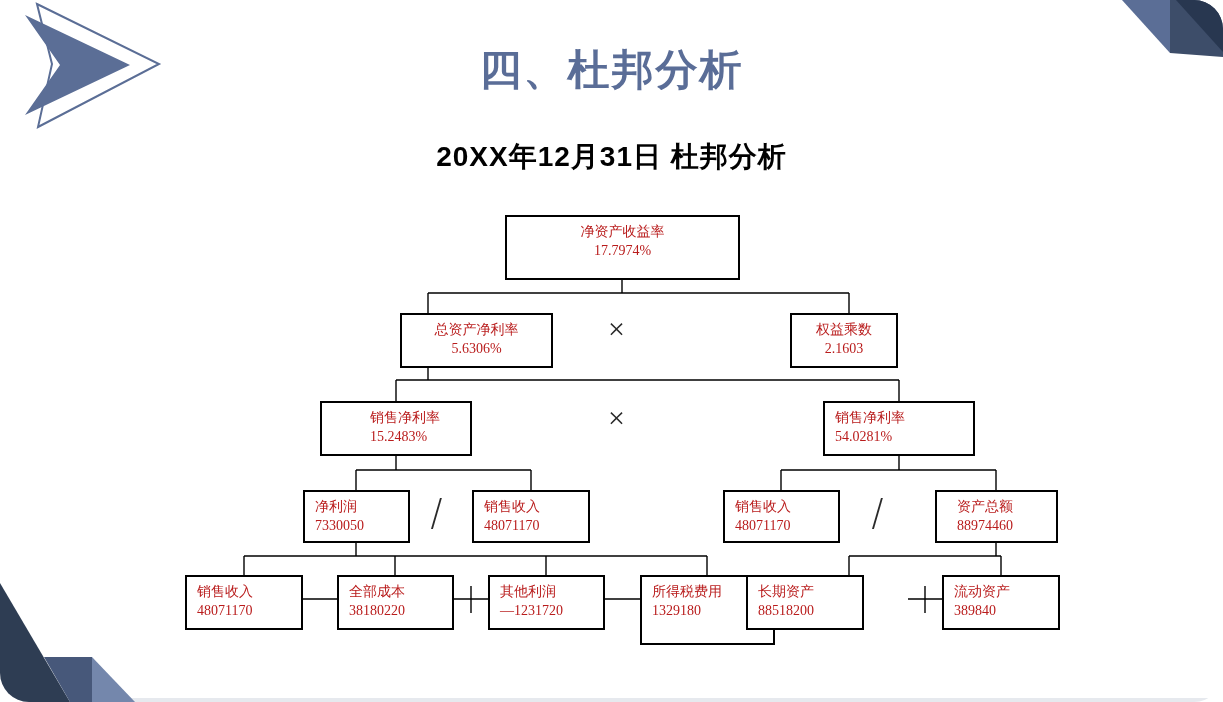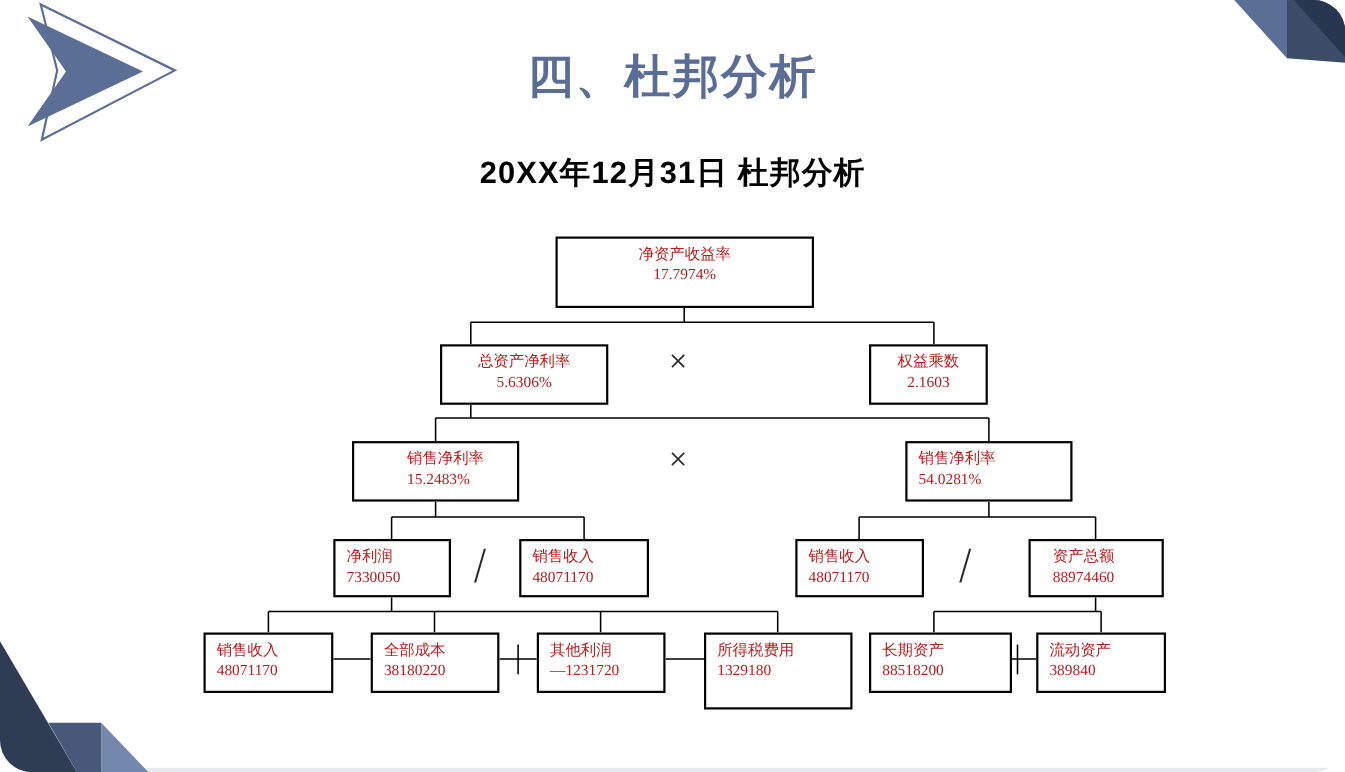--- a/index.html
+++ b/index.html
@@ -187,21 +187,21 @@
   <div class="node" style="left:488px;top:575px;width:117px;height:55px;">
     <span class="lbl">其他利润</span>
     <span class="val">—1231720</span>
   </div>
 
   <div class="node" style="left:640px;top:575px;width:135px;height:70px;">
     <span class="lbl">所得税费用</span>
     <span class="val">1329180</span>
   </div>
 
-  <div class="node" style="left:790px;top:575px;width:130px;height:55px;">
+  <div class="node" style="left:746px;top:575px;width:118px;height:55px;">
     <span class="lbl">长期资产</span>
     <span class="val">88518200</span>
   </div>
 
   <div class="node" style="left:942px;top:575px;width:118px;height:55px;">
     <span class="lbl">流动资产</span>
     <span class="val">389840</span>
   </div>
 
 </div>

